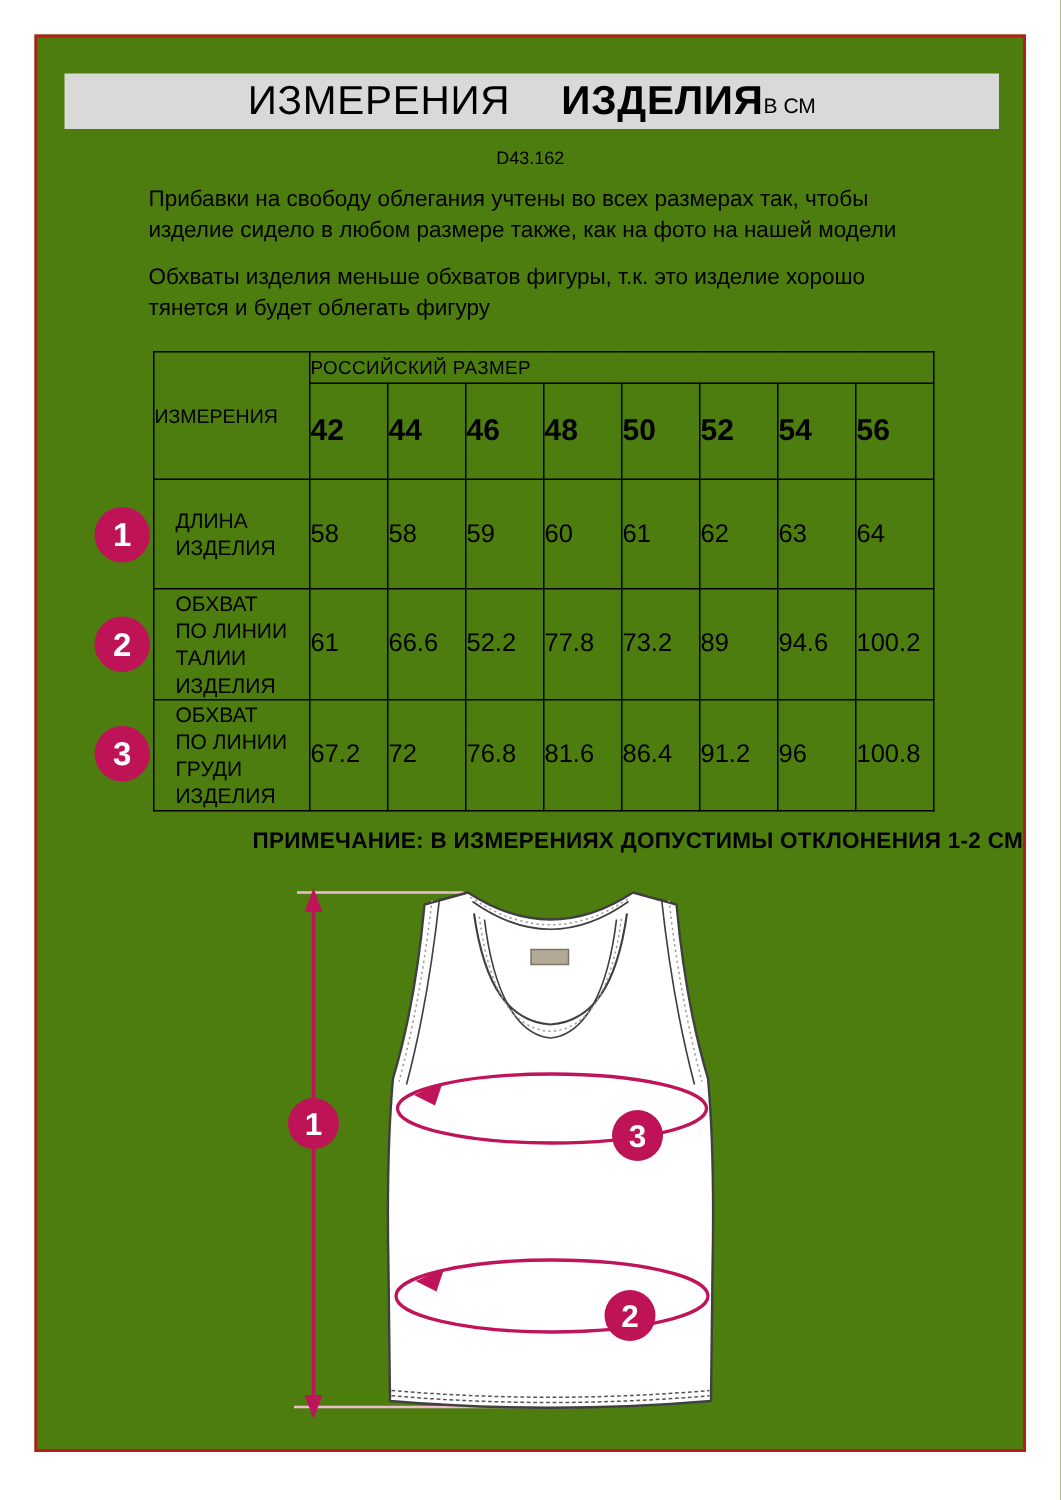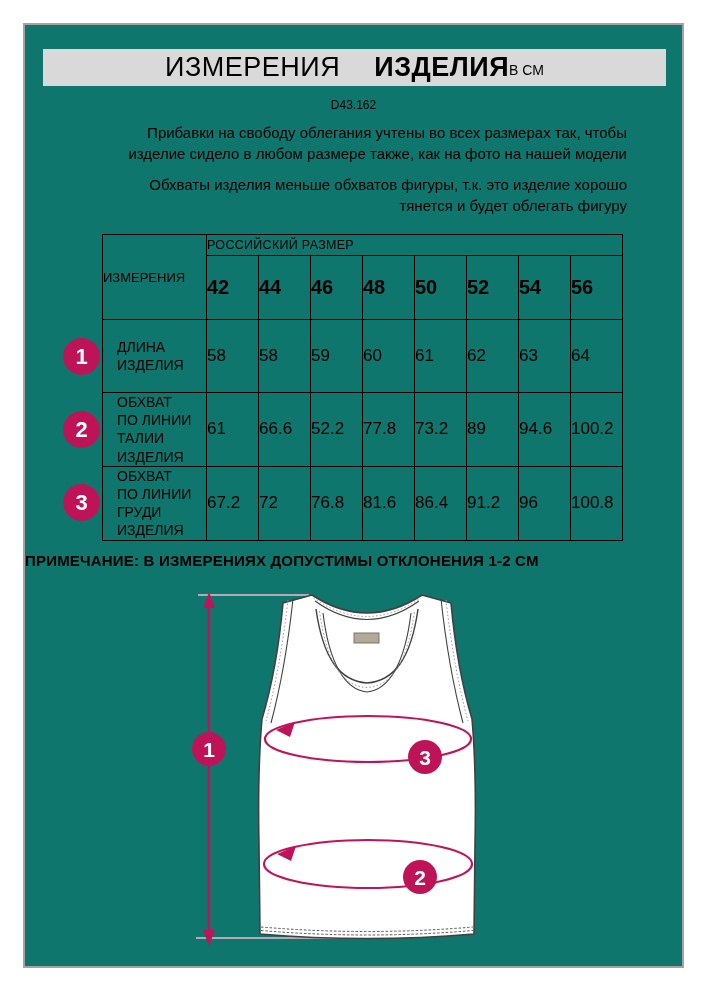--- a/index.html
+++ b/index.html
@@ -3,37 +3,37 @@
 <meta charset="utf-8">
 <style>
   html,body{margin:0;padding:0;}
   body{
     width:707px;height:1000px;position:relative;background:#ffffff;
     font-family:"Liberation Sans","DejaVu Sans",sans-serif;color:#000;
     -webkit-font-smoothing:antialiased;
   }
   .page{
     position:absolute;left:23px;top:23px;width:657px;height:941px;
-    background:#0f766e;border:2px solid #a3a3a3;
+    background:#4d7c0f;border:2px solid #b91c1c;
   }
   
   .title-bar{
     position:absolute;left:18px;top:24px;width:623px;height:37px;
     background:#d9d9d9;display:flex;align-items:center;justify-content:center;
   }
   .title-main{font-size:27px;font-weight:400;letter-spacing:.5px;}
   .title-bold{font-size:27px;font-weight:bold;margin-left:34px;letter-spacing:.5px;}
   .title-unit{font-size:14px;font-weight:400;position:relative;top:2px;}
   
   .product-code{
     position:absolute;left:0;top:73px;width:100%;text-align:center;
     font-size:12px;font-weight:500;
   }
   
-  .intro{position:absolute;left:15px;top:98px;width:100%;text-align:right;}
+  .intro{position:absolute;left:4px;top:98px;width:100%;text-align:left;}
   .intro p{margin:0 auto 11px;max-width:517px;font-size:15px;line-height:1.38;}
   
   table.size-table{
     position:absolute;left:77px;top:209px;border-collapse:collapse;
     table-layout:fixed;
   }
   .size-table td,.size-table th{
     border:1.5px solid #000;text-align:left;vertical-align:middle;
     font-weight:400;padding:0;margin-left:47px;
   }
@@ -49,21 +49,21 @@
   .row-badge{
     position:absolute;width:37px;height:37px;border-radius:50%;
     background:#be1457;color:#fff;font-weight:bold;font-size:22px;
     display:flex;align-items:center;justify-content:center;left:38px;
   }
   .row-badge.b1{top:313px;}
   .row-badge.b2{top:386px;}
   .row-badge.b3{top:459px;}
   
   .note{
-    position:absolute;left:0;top:527px;width:100%;text-align:left;
+    position:absolute;left:0;top:527px;width:100%;text-align:right;
     font-size:15px;font-weight:bold;letter-spacing:.2px;
   }
   
   .diagram{position:absolute;left:157px;top:562px;width:330px;height:380px;}
   .badge-num{
     font-family:"Liberation Sans","DejaVu Sans",sans-serif;
     font-size:21px;font-weight:bold;fill:#fff;text-anchor:middle;
   }
 </style>
 </head>

